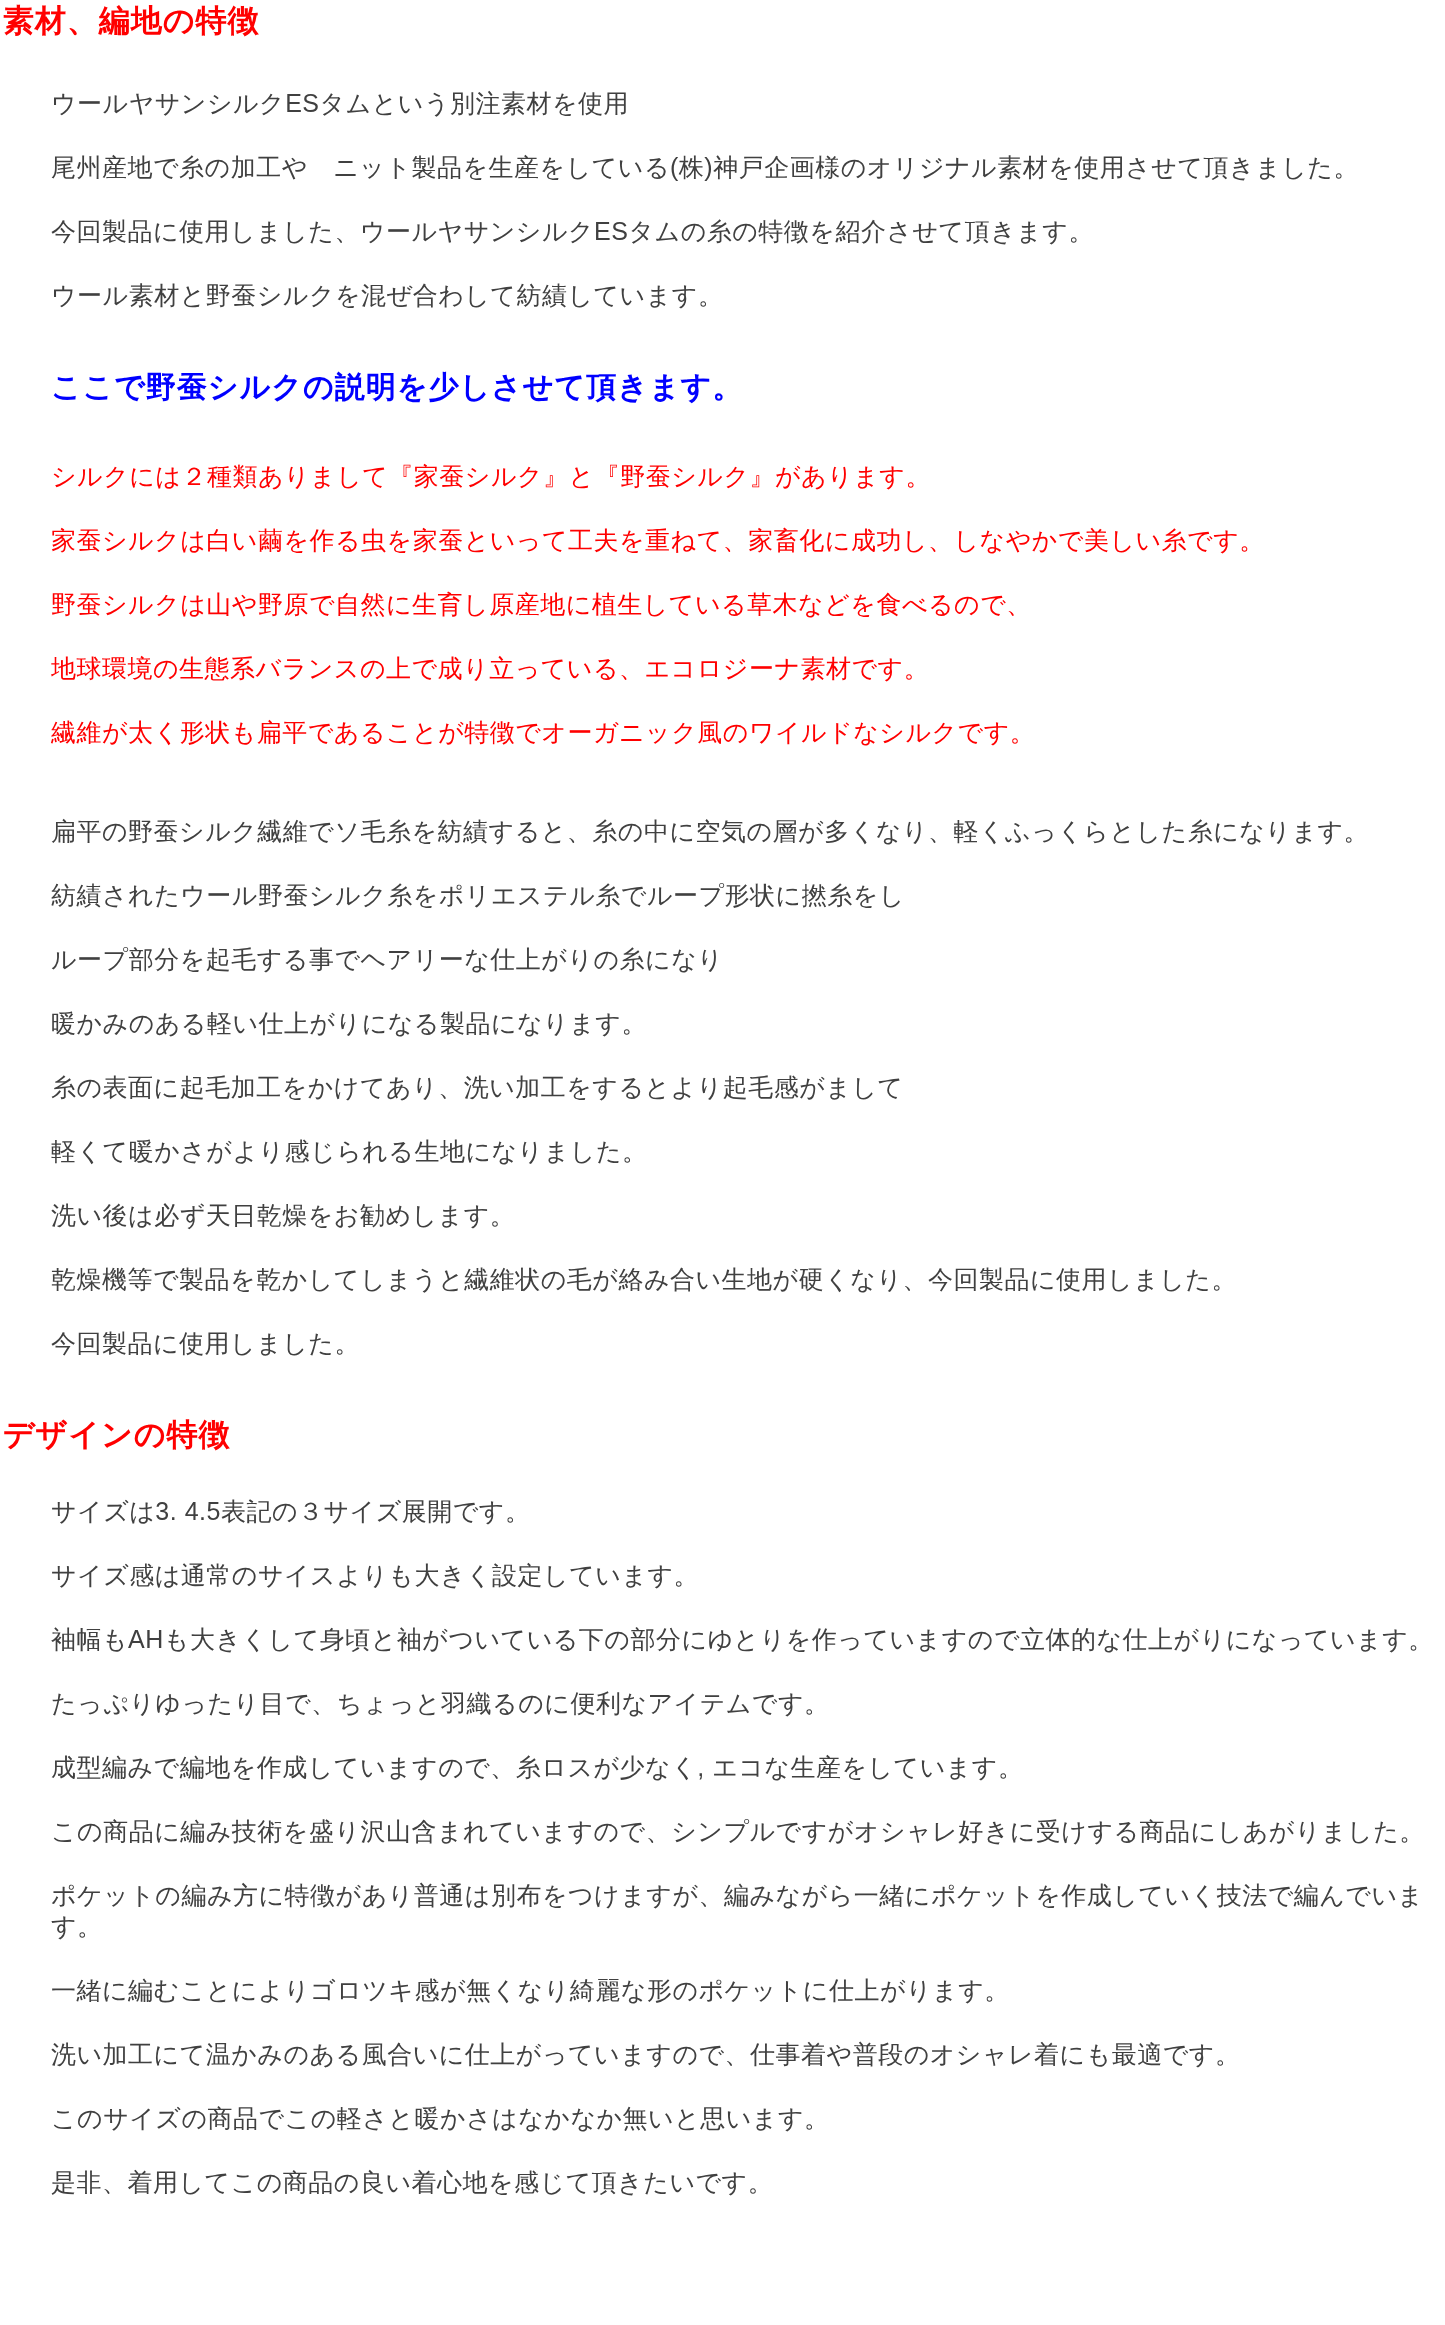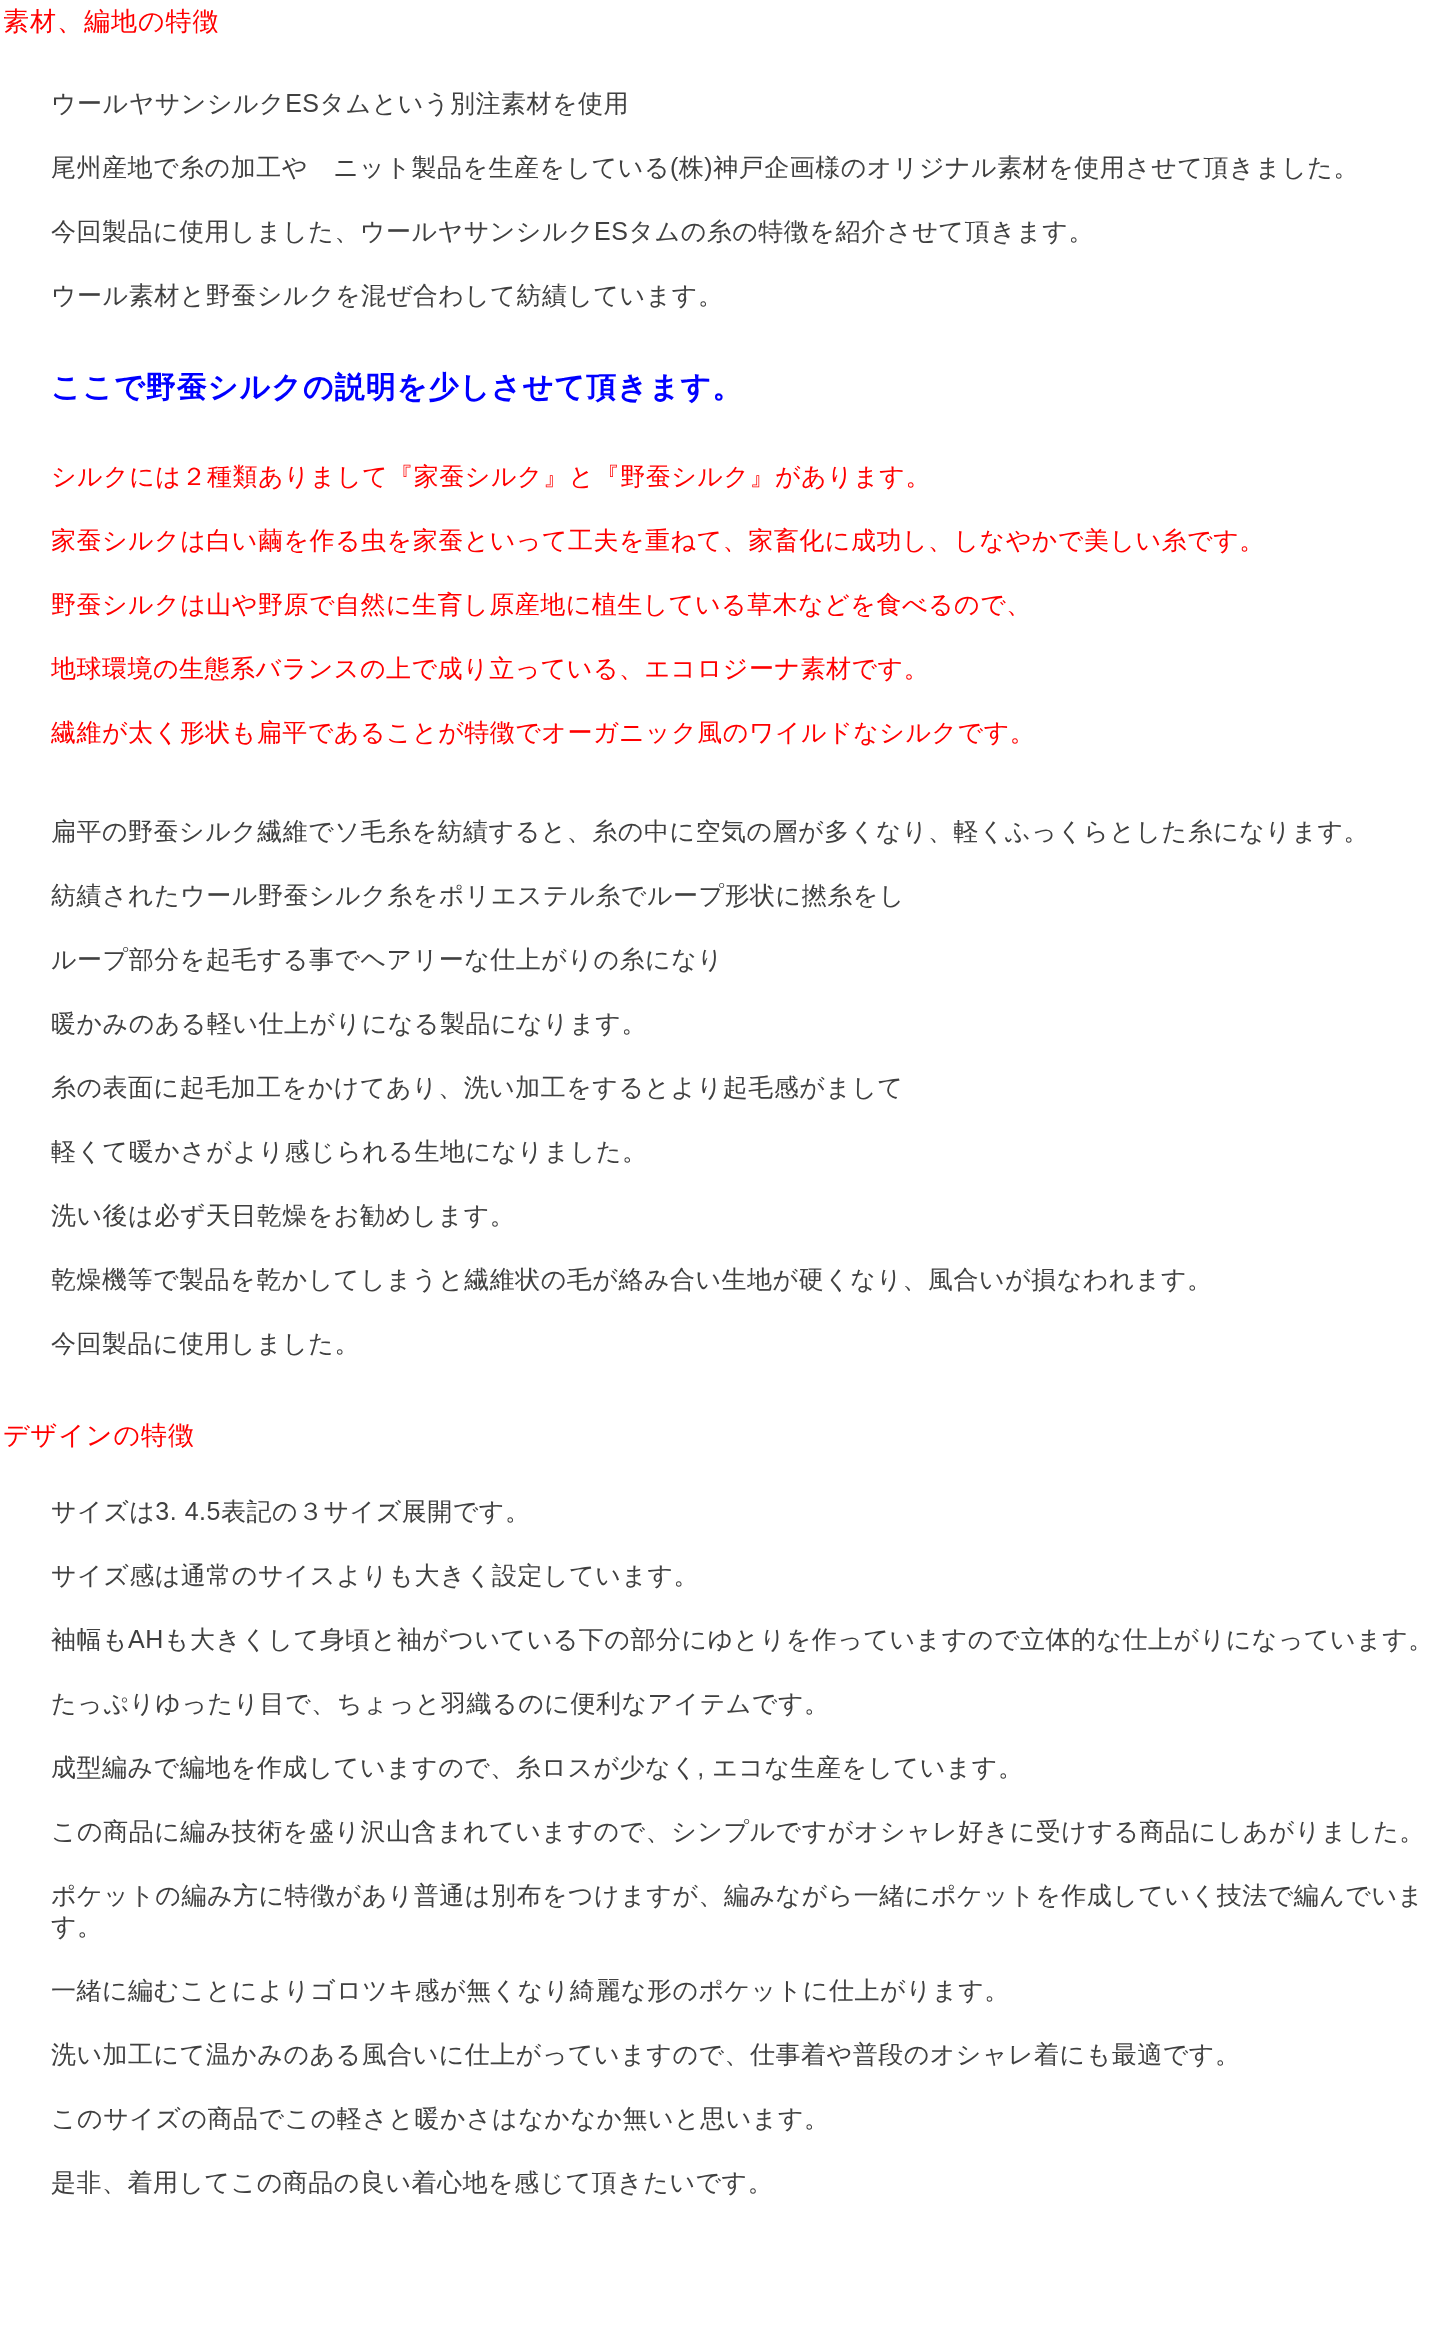--- a/index.html
+++ b/index.html
@@ -12,22 +12,22 @@
     height: 2325px;
     overflow: hidden;
     font-family: "Liberation Sans", "DejaVu Sans", sans-serif;
   }
   .doc {
     padding: 2px 0 0 51px;
     width: 1394px;
   }
   .h-red {
     color: #ff0000;
-    font-size: 26px;
-    font-weight: 400;
+    font-size: 31px;
+    font-weight: 700;
     line-height: 38px;
     margin: 0 0 48px -48px;
     letter-spacing: 1px;
   }
   .h-red.second {
     margin-bottom: 42px;
   }
   .h-blue {
     color: #0000ff;
     font-size: 30px;
@@ -76,21 +76,21 @@
   <p class="t red">地球環境の生態系バランスの上で成り立っている、エコロジーナ素材です。</p>
   <p class="t red gap-xl">繊維が太く形状も扁平であることが特徴でオーガニック風のワイルドなシルクです。</p>
 
   <p class="t">扁平の野蚕シルク繊維でソ毛糸を紡績すると、糸の中に空気の層が多くなり、軽くふっくらとした糸になります。</p>
   <p class="t">紡績されたウール野蚕シルク糸をポリエステル糸でループ形状に撚糸をし</p>
   <p class="t">ループ部分を起毛する事でヘアリーな仕上がりの糸になり</p>
   <p class="t">暖かみのある軽い仕上がりになる製品になります。</p>
   <p class="t">糸の表面に起毛加工をかけてあり、洗い加工をするとより起毛感がまして</p>
   <p class="t">軽くて暖かさがより感じられる生地になりました。</p>
   <p class="t">洗い後は必ず天日乾燥をお勧めします。</p>
-  <p class="t">乾燥機等で製品を乾かしてしまうと繊維状の毛が絡み合い生地が硬くなり、風合いが損なわれます。</p>
+  <p class="t">乾燥機等で製品を乾かしてしまうと繊維状の毛が絡み合い生地が硬くなり、今回製品に使用しました。</p>
   <p class="t gap-sec">今回製品に使用しました。</p>
 
   <h1 class="h-red second">デザインの特徴</h1>
 
   <p class="t">サイズは3. 4.5表記の３サイズ展開です。</p>
   <p class="t">サイズ感は通常のサイスよりも大きく設定しています。</p>
   <p class="t">袖幅もAHも大きくして身頃と袖がついている下の部分にゆとりを作っていますので立体的な仕上がりになっています。</p>
   <p class="t">たっぷりゆったり目で、ちょっと羽織るのに便利なアイテムです。</p>
   <p class="t">成型編みで編地を作成していますので、糸ロスが少なく, エコな生産をしています。</p>
   <p class="t">この商品に編み技術を盛り沢山含まれていますので、シンプルですがオシャレ好きに受けする商品にしあがりました。</p>

